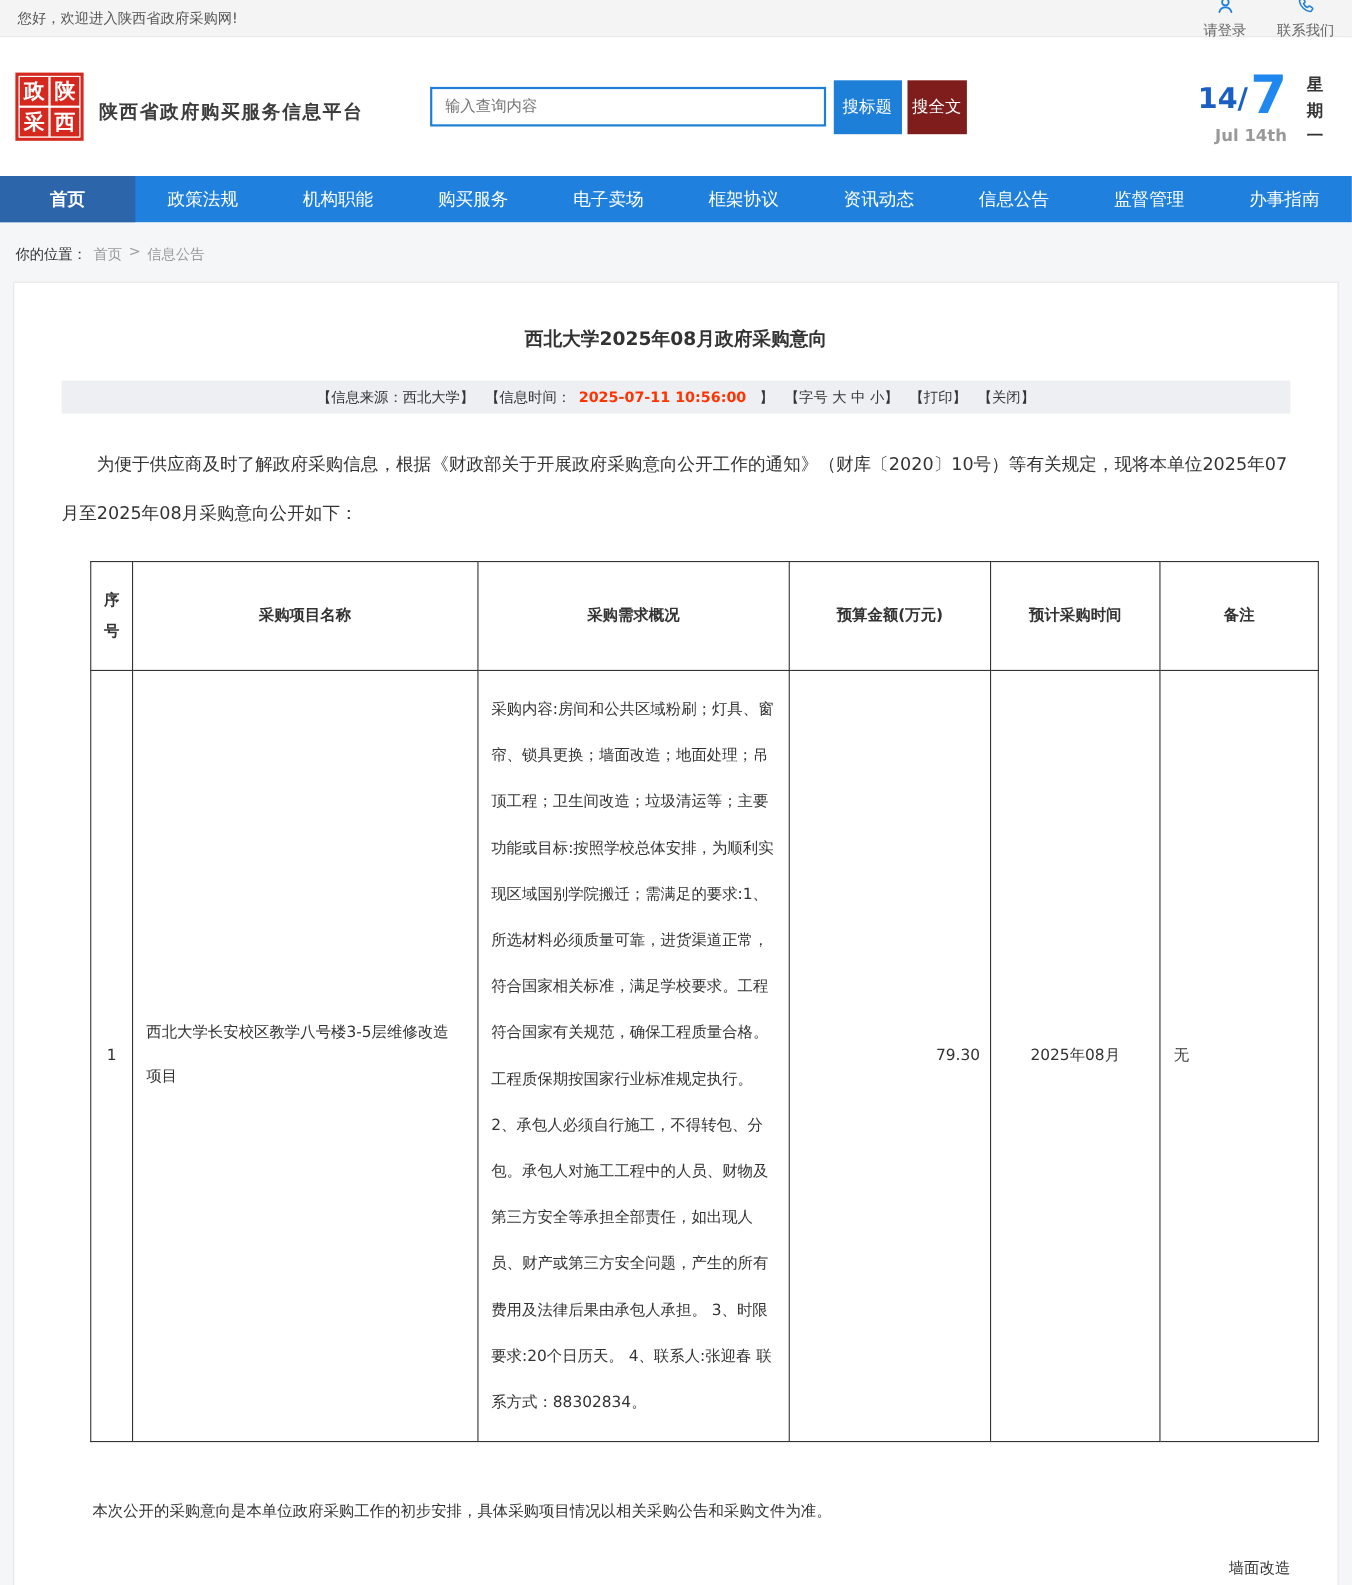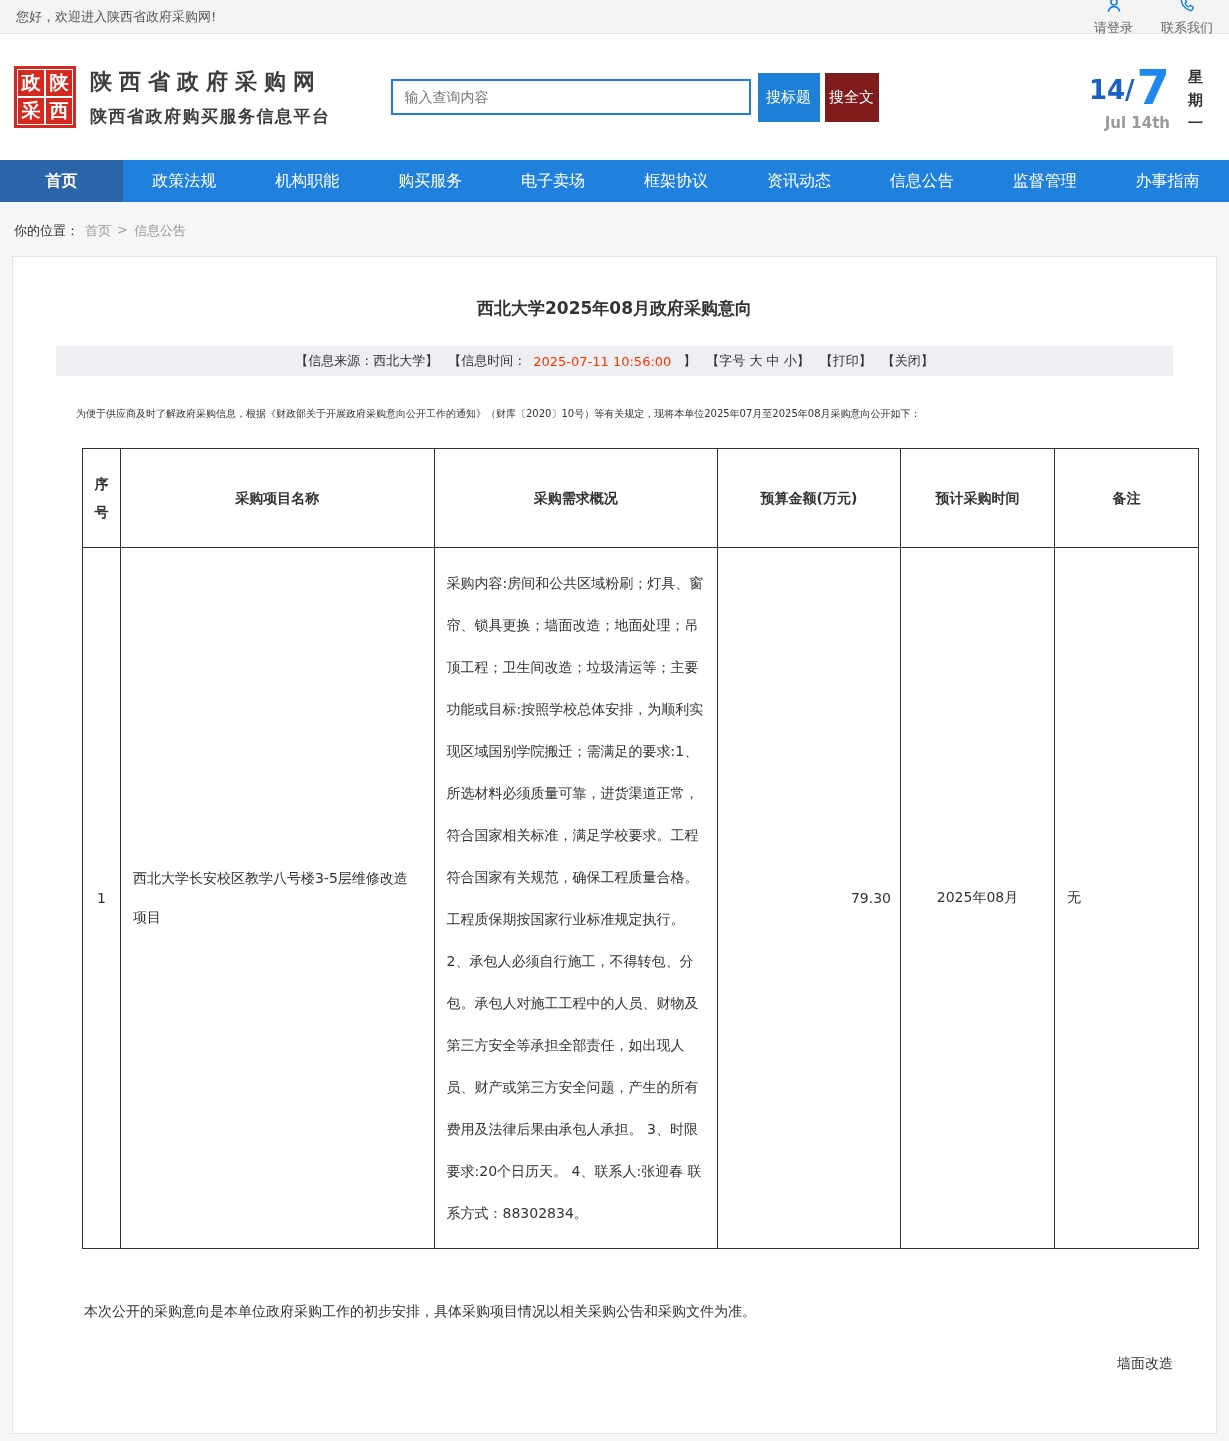--- a/index.html
+++ b/index.html
@@ -48,23 +48,23 @@
   
   .breadcrumb { padding:20px 14px 16px; font-size:13px; color:#333; display:flex; gap:6px; }
   .breadcrumb .bc-link { color:#999; cursor:pointer; }
   .breadcrumb .bc-sep { color:#999; }
   
   .card { margin:0 12px 18px; background:#fff; border:1px solid #e4e4e4; padding:36px 43px 60px; }
   .article-title { text-align:center; font-size:17px; font-weight:bold; color:#333; margin:4px 0 26px; }
   .meta { background:#edeff2; height:30px; display:flex; align-items:center; justify-content:center;
     font-size:13px; color:#333; }
   .meta span { margin:16px 5px; white-space:nowrap; }
-  .meta .red { color:#ff3300; margin:0 2px; }
+  .meta .red { color:#ff3300; margin:0 2px;font-weight:bold; }
   .meta .suffix { margin-left:10px; margin-right:5px; }
-  .intro { font-size:10px; line-height:2.8; text-indent:2em; margin:24px 0 20px; color:#333; }
+  .intro { font-size:16px; line-height:2.8; text-indent:2em; margin:24px 0 20px; color:#333; }
   table { width:100%; border-collapse:collapse; table-layout:fixed;margin-left:26px; }
   th, td { border:1px solid #333; font-size:14px; color:#333; }
   th { padding:21px 6px; line-height:2; font-weight:bold; text-align:center; vertical-align:middle; }
   td { vertical-align:middle; }
   .td-no { text-align:center; }
   .td-name { padding:14px 12px; line-height:2.8; text-align:left; }
   .td-demand { padding:14px 12px; line-height:3.0; text-align:left; }
   .td-budget { text-align:right; padding-right:9px; }
   .td-time { text-align:center; }
   .td-remark { text-align:left; padding-left:12px; }
@@ -100,21 +100,20 @@
 <div class="header">
   <div class="logo">
     <div class="logo-grid">
       <span>政</span>
       <span>陕</span>
       <span>采</span>
       <span>西</span>
     </div>
   </div>
   <div class="brand">
-    <div class="brand-title">陕西省政府采购网</div>
     <div class="brand-sub">陕西省政府购买服务信息平台</div>
   </div>
   <div class="search">
     <input class="search-input" type="text" placeholder="输入查询内容" style="">
     <button class="search-btn btn-title">搜标题</button>
     <button class="search-btn btn-full">搜全文</button>
   </div>
   <div class="datebox">
     <div class="date-nums">
       <div class="date-top">

